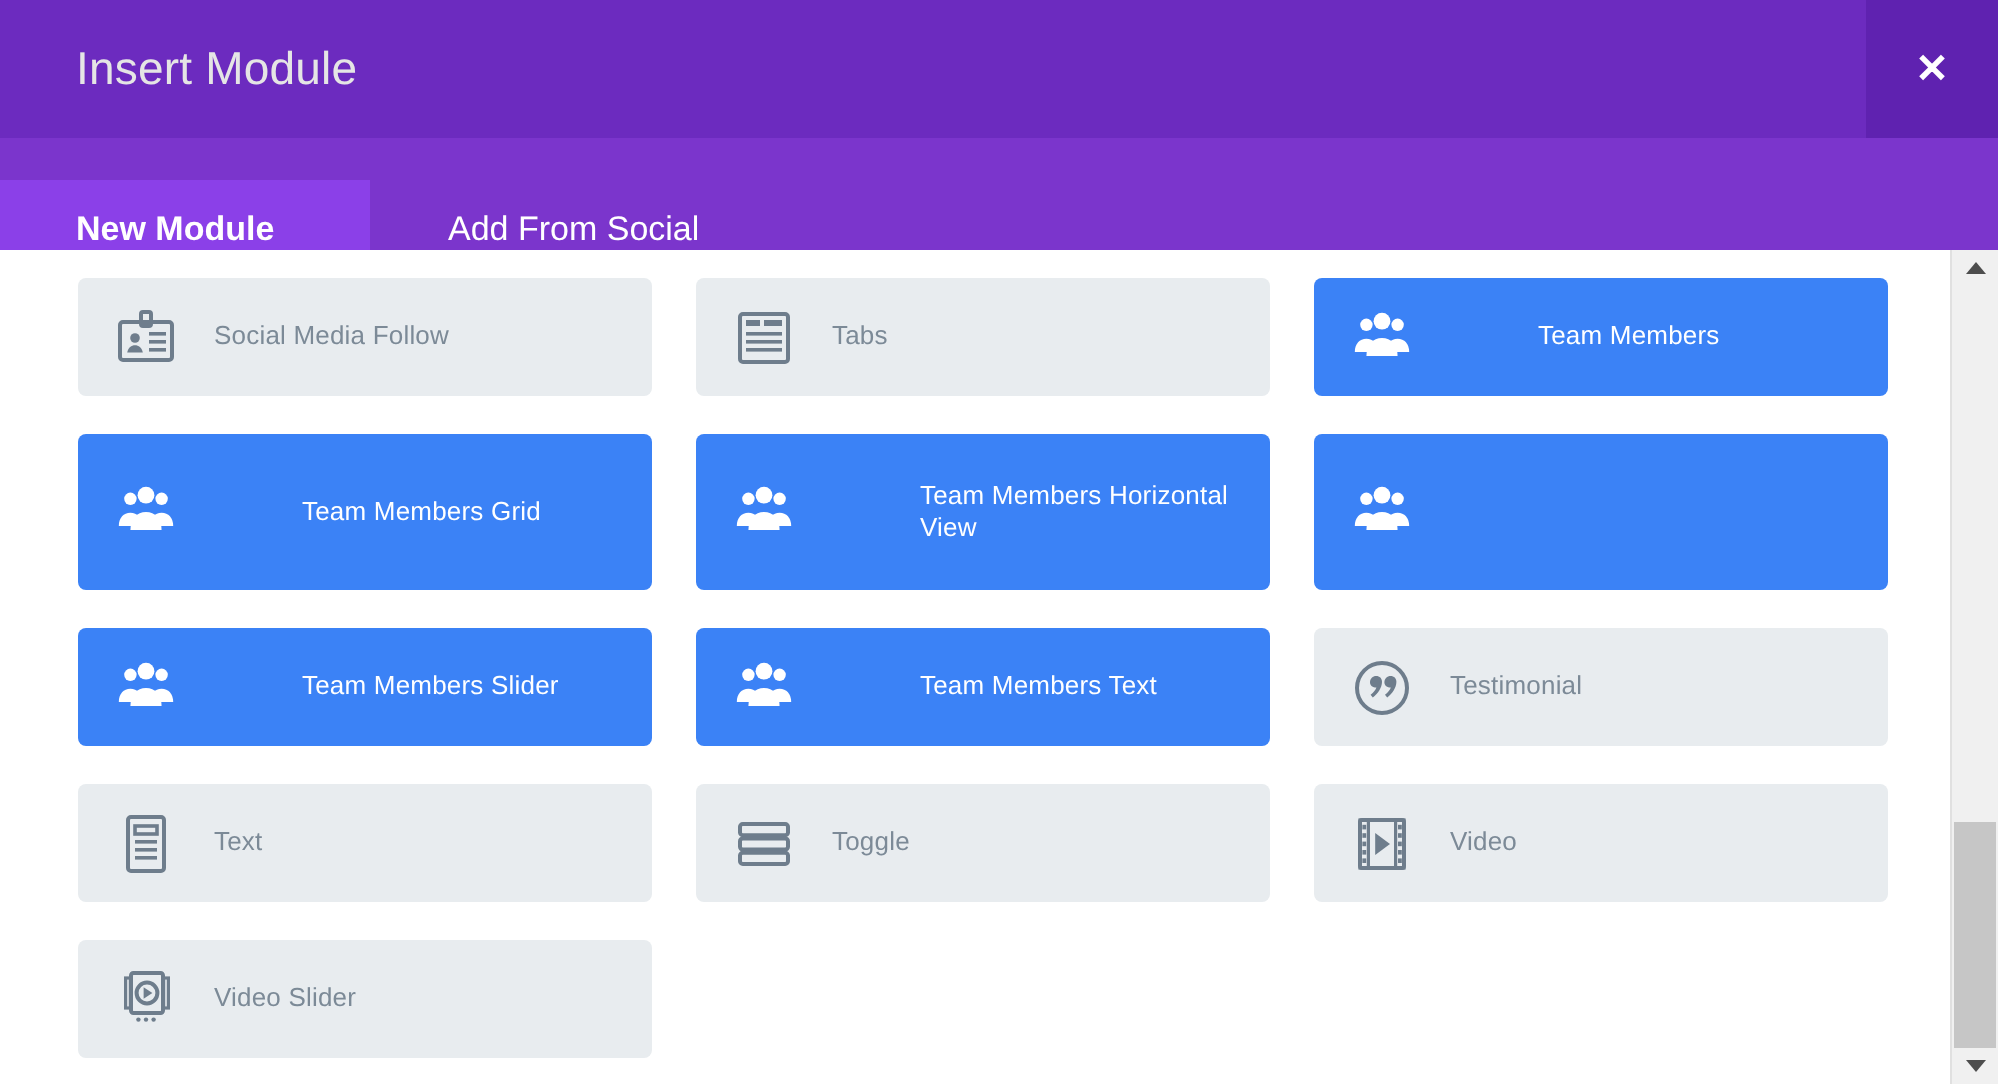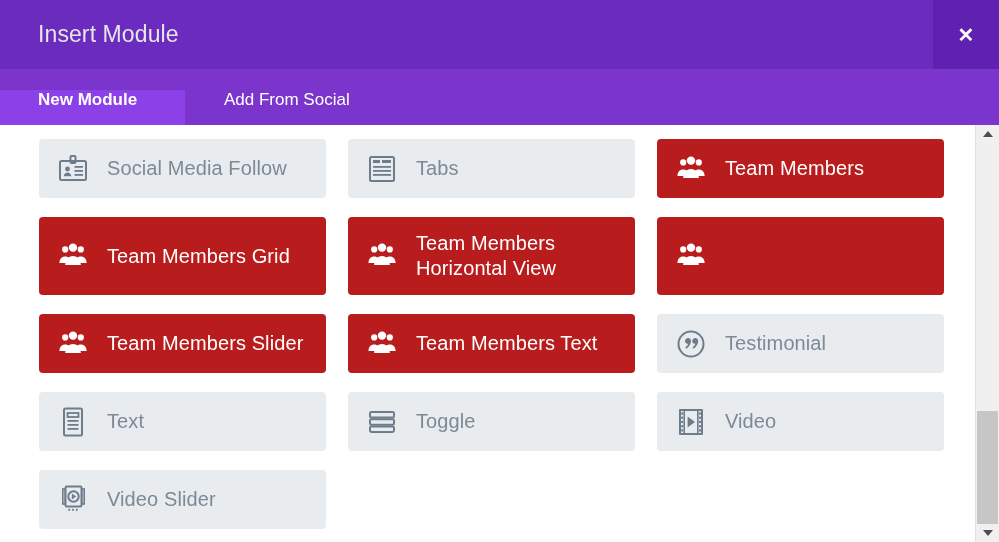--- a/index.html
+++ b/index.html
@@ -60,21 +60,21 @@
   
   .tabbar {
     height: 56px;
     flex: 0 0 56px;
     background: #7B35CC;
     display: flex;
     align-items: stretch;
   }
   .tab {
     display: flex;
-    align-items: flex-start;
+    align-items: flex-end;
     color: #ffffff;
     font-size: 17px;
     cursor: pointer;
     white-space: nowrap;
     margin-top: 21px;
   }
   .tab-new-module {
     background: #8B40E8;
     width: 185px;
     padding-left: 38px;
@@ -120,35 +120,35 @@
     display: flex;
     align-items: center;
     padding: 10px 14px 10px 16px;
     cursor: pointer;
     background: #E8ECEF;
   }
   .tile:nth-child(3n) { margin-right: 0; }
 
   .tile.tall { min-height: 78px; }
 
-  .tile.highlight { background: #b91c1c; }
+  .tile.highlight { background: #3b82f6; gap: 44px; }
 
   .tile-icon {
     flex: 0 0 auto;
     width: 36px;
     height: 36px;
     display: flex;
     align-items: center;
     justify-content: center;
     margin-right: 16px;
   }
   .tile-icon svg { display: block; }
 
   .tile-label {
-    font-size: 20px;
+    font-size: 13px;
     color: #7C8A97;
     line-height: 1.25;
     letter-spacing: 0.1px;
   }
   .tile.highlight .tile-label { color: #ffffff; }
 
   
   .scrollbar {
     position: absolute;
     top: 0;

